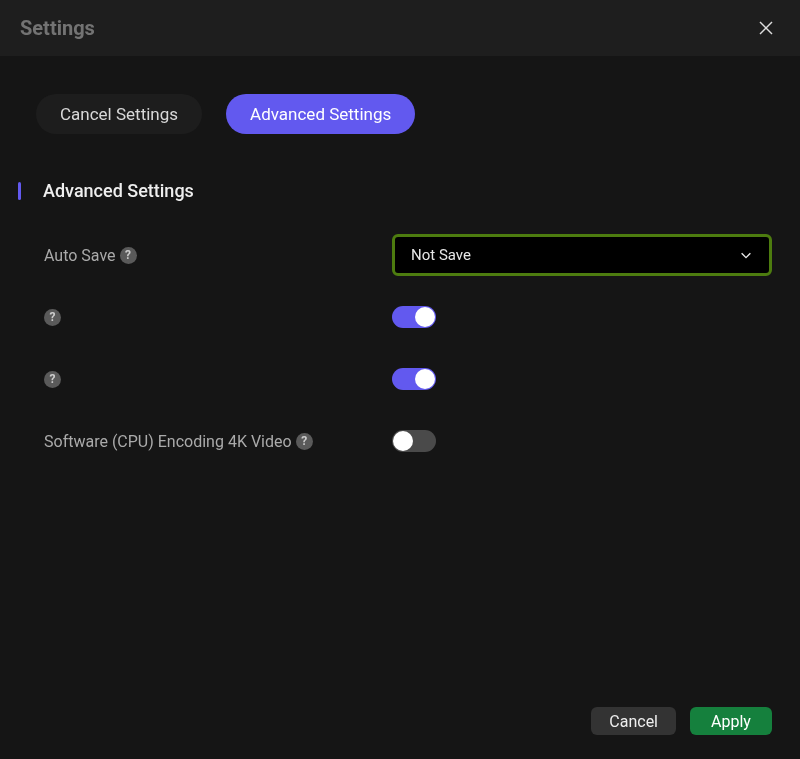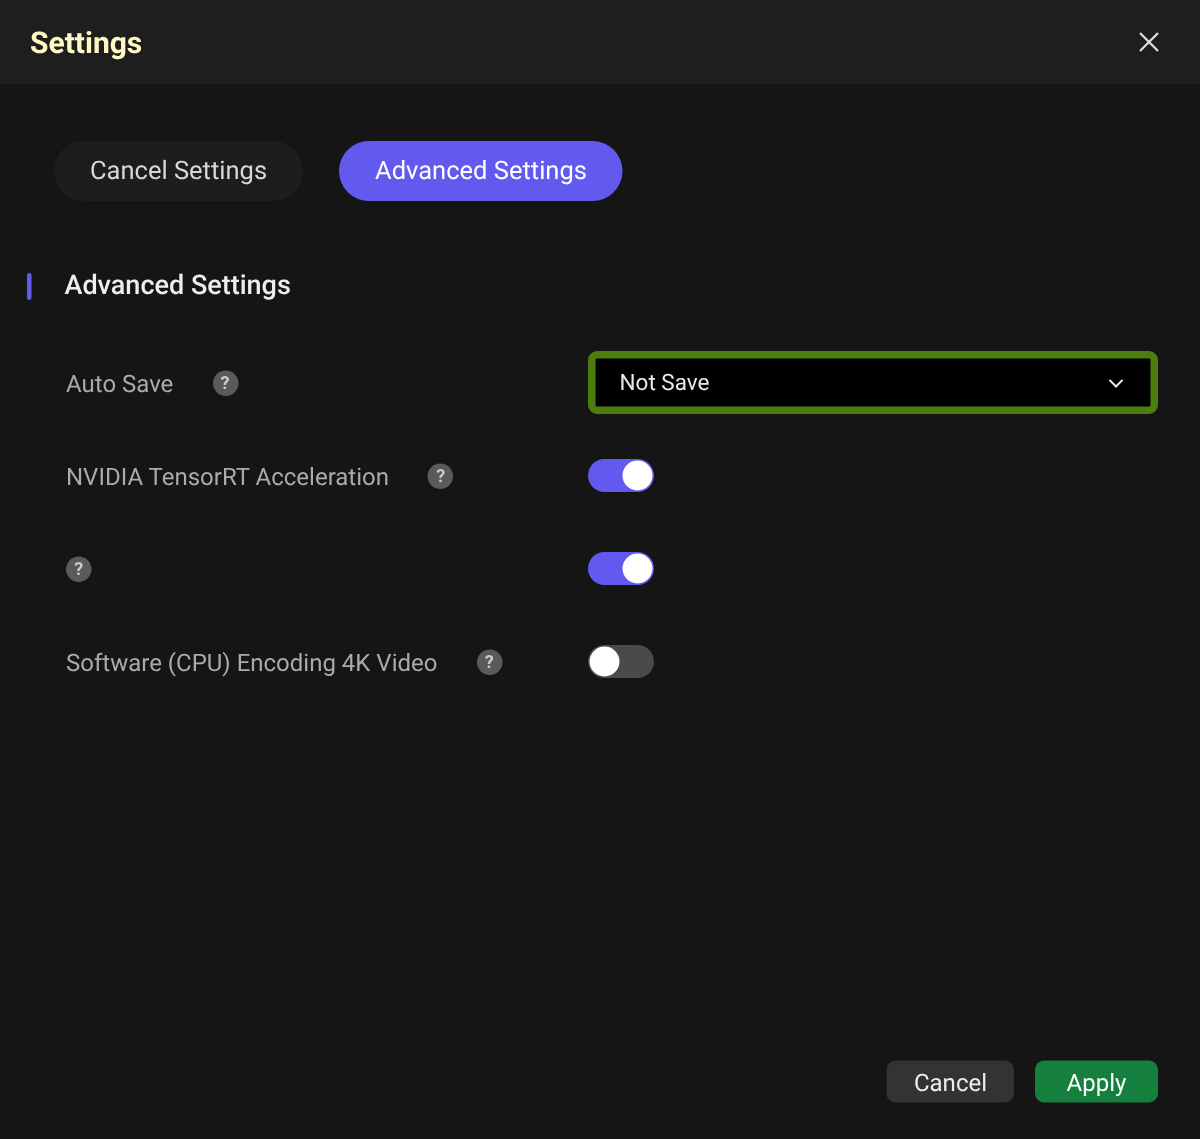--- a/index.html
+++ b/index.html
@@ -15,21 +15,21 @@
       height: 56px;
       background: #1e1e1e;
       display: flex;
       align-items: center;
       justify-content: space-between;
       padding: 0 20px;
     }
     .title {
       font-size: 20px;
       font-weight: 700;
-      color: #fef9c3;
+      color: #737373;
     }
     .close-btn {
       width: 28px;
       height: 28px;
       display: flex;
       align-items: center;
       justify-content: center;
       cursor: pointer;
       color: #ddd;
       font-size: 18px;
@@ -81,21 +81,21 @@
     .row {
       display: flex;
       align-items: center;
       min-height: 44px;
       margin-bottom: 18px;
     }
     .row-label-wrap {
       width: 348px;
       display: flex;
       align-items: center;
-      gap: 26px;
+      gap: 4px;
       font-size: 16px;
       color: #aaaaaa;
       text-align: right;
     }
     .help {
       width: 17px;
       height: 17px;
       border-radius: 50%;
       background: #5a5a5a;
       display: flex;
@@ -103,21 +103,21 @@
       justify-content: center;
       font-size: 12px;
       color: #ccc;
       font-weight: 700;
       cursor: help;
     }
     .select {
       flex: 1;
       max-width: 380px;
       background: #000;
-      border: 5px solid #4d7c0f;
+      border: 3px solid #4d7c0f;
       border-radius: 6px;
       height: 42px;
       display: flex;
       align-items: center;
       justify-content: space-between;
       padding: 0 16px;
       color: #e8e8e8;
       font-size: 15px;
       cursor: pointer;
     }
@@ -198,21 +198,20 @@
       <div class="select">
         <span>Not Save</span>
         <svg viewBox="0 0 16 16" stroke="currentColor" stroke-width="1.6" fill="none">
           <polyline points="3 6 8 11 13 6"></polyline>
         </svg>
       </div>
     </div>
 
     <div class="row">
       <div class="row-label-wrap">
-        <span>NVIDIA TensorRT Acceleration</span>
         <span class="help">?</span>
       </div>
       <div class="toggle on">
         <div class="knob"></div>
       </div>
     </div>
 
     <div class="row">
       <div class="row-label-wrap">
         <span class="help">?</span>

